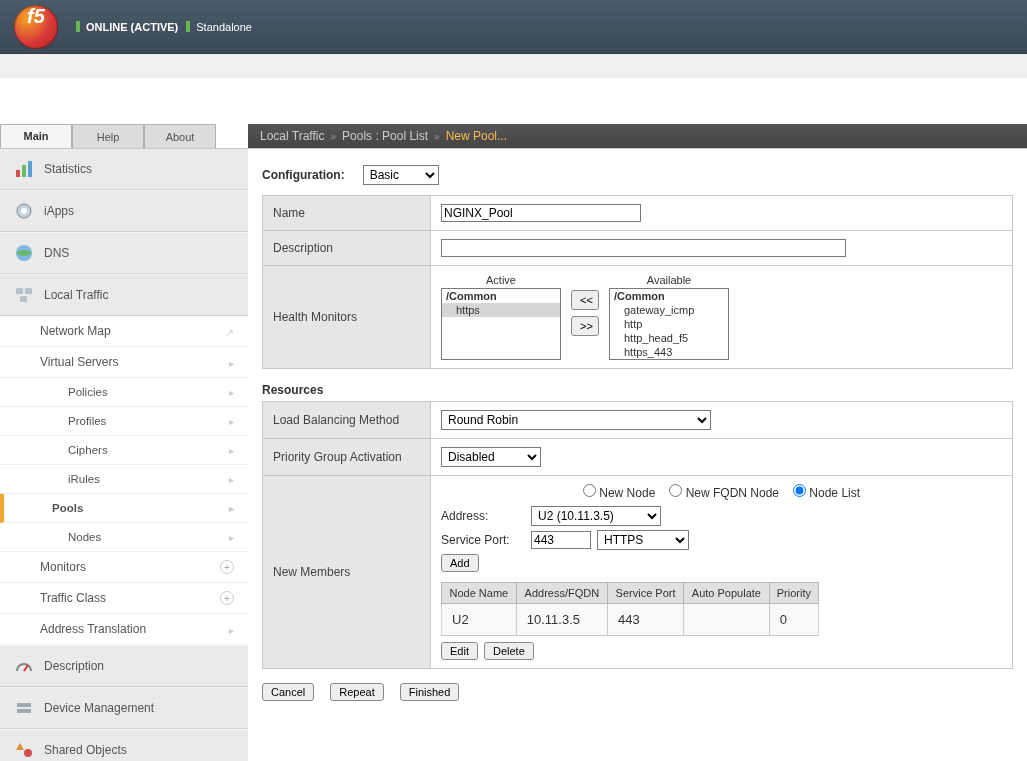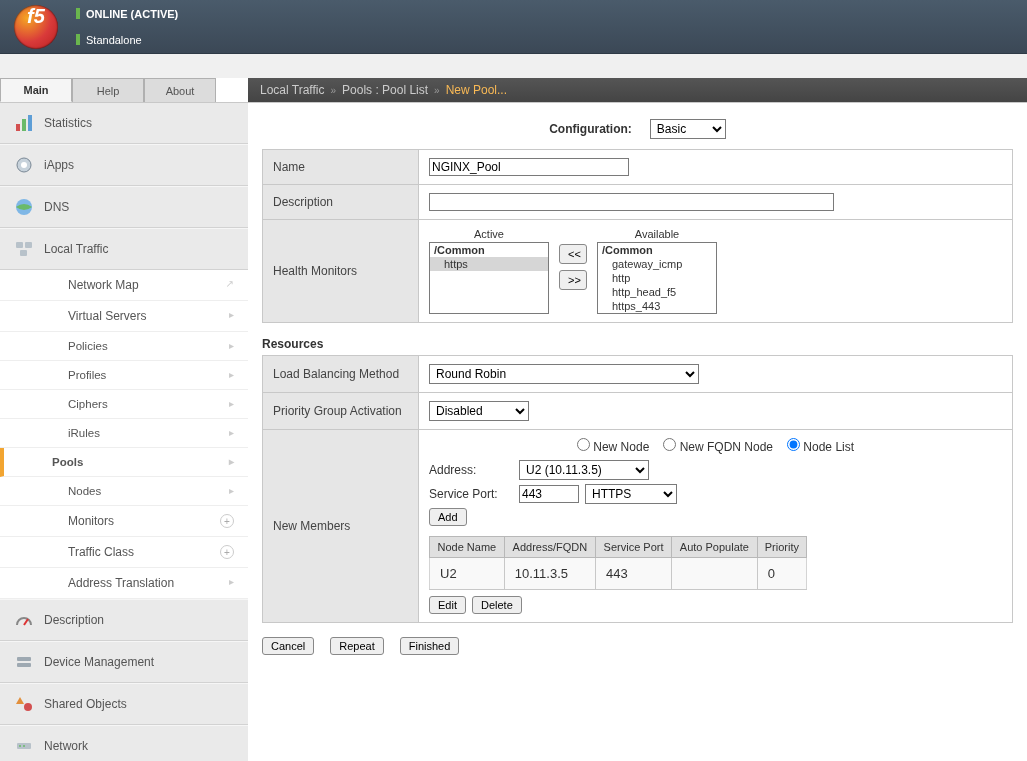--- a/index.html
+++ b/index.html
@@ -1,56 +1,56 @@
 <!DOCTYPE html>
 <html><head>
 <meta charset="utf-8">
 <style>
 * { box-sizing: border-box; margin: 0; padding: 0; }
 body { font-family: Arial, Helvetica, sans-serif; font-size: 12px; color: #333; background: #fff; width: 1027px; }
 
 .header { background: linear-gradient(#4a5b6b,#3b4856); height: 54px; display: flex; align-items: center; padding: 0 14px; border-bottom: 1px solid #2e3a46; }
 .logo { width: 44px; height: 44px; border-radius: 50%; background: radial-gradient(circle at 30% 30%, #f5a623, #d93a3a 55%, #b81f1f 100%); display: flex; align-items: flex-start; justify-content: center; color: #fff; font-weight: bold; font-size: 20px; margin-right: 18px; box-shadow: 0 0 2px #000 inset; font-style: italic; }
-.status-col { display: flex; flex-direction: column; gap: 14px; }
+.status-col { display: flex; flex-direction: row; gap: 8px; }
 .status-line { display: flex; align-items: center; gap: 6px; color: #fff; font-size: 11px; }
 .status-bar { width: 4px; height: 11px; background: #6ab64e; }
 .status-bold { font-weight: bold; }
 
-.tab-strip { display: flex; border-bottom: 1px solid #c8c8c8; }
+.tab-strip { display: flex; border-bottom: 1px solid #c8c8c8; margin-top: 46px; }
 .tabs-left { display: flex; width: 248px; }
 .tab { width: 72px; height: 24px; display: flex; align-items: center; justify-content: center; background: #dcdcdc; border: 1px solid #b0b0b0; border-bottom: none; font-size: 11px; color: #555; cursor: pointer; }
 .tab.active { background: #f5f5f5; color: #333; font-weight: bold; border-bottom: 1px solid #f5f5f5; }
 .breadcrumb { height: 24px; background: linear-gradient(#555,#444); color: #ccc; display: flex; align-items: center; padding: 0 12px; font-size: 12px; gap: 6px; flex: 1; }
 .breadcrumb .sep { color: #999; font-size: 10px; }
 .breadcrumb .current { color: #f9b955; }
 .breadcrumb a { color: #ccc; }
 
 .layout { display: flex; }
 .sidebar { width: 248px; background: #eaeaea; min-height: 690px; }
 .side-item { display: flex; align-items: center; gap: 10px; padding: 10px 14px; border-bottom: 1px solid #d2d2d2; border-top: 1px solid #f6f6f6; color: #555; cursor: pointer; }
 .side-item.first { border-top: none; }
 .side-icon { width: 20px; height: 20px; display: flex; align-items: center; justify-content: center; }
 
 .subnav { background: #fff; }
-.sub-item { display: flex; align-items: flex-start; justify-content: space-between; padding: 8px 14px 8px 68px; border-bottom: 1px solid #eee; color: #555; font-size: 12px; cursor: pointer; }
+.sub-item { display: flex; align-items: flex-end; justify-content: space-between; padding: 8px 14px 8px 40px; border-bottom: 1px solid #eee; color: #555; font-size: 12px; cursor: pointer; }
 .sub-sub { padding-left: 68px; font-size: 11.5px; }
 .sub-item.active { border-left: 4px solid #f2a531; padding-left: 48px; font-weight: bold; }
 .chev { color: #ccc; font-size: 10px; }
 .plus-circ { width: 14px; height: 14px; border: 1px solid #ccc; border-radius: 50%; display: flex; align-items: center; justify-content: center; color: #aaa; font-size: 10px; }
 
 .main { flex: 1; padding: 16px 14px; }
-.cfg-row { display: flex; align-items: center; gap: 18px; margin-bottom: 10px; justify-content: center; }
+.cfg-row { display: flex; align-items: center; gap: 18px; margin-bottom: 10px; }
 .cfg-label { font-weight: bold; font-size: 12px; }
 
 select, input[type=text] { font-family: Arial; font-size: 12px; background: #fff; border: 1px solid #7a7a7a; padding: 1px 2px; }
 button.small { font-family: Arial; font-size: 11px; background: #efefef; border: 1px solid #888; border-radius: 3px; padding: 2px 8px; cursor: pointer; }
 
 table.cfg { width: 100%; border-collapse: collapse; border: 1px solid #c8c8c8; margin-bottom: 14px; }
 table.cfg td { border: 1px solid #c8c8c8; padding: 8px 10px; vertical-align: middle; background: #f9f9f9; }
-table.cfg td.labcell { width: 156px; background: #e6e6e6; color: #444; }
+table.cfg td.labcell { width: 168px; background: #e6e6e6; color: #444; }
 td.contentcell { background: #fff !important; }
 .name-input { width: 200px; background: #e4f1fd; }
 .desc-input { width: 405px; }
 
 .hm-wrap { display: flex; align-items: flex-start; gap: 10px; }
 .hm-col { display: flex; flex-direction: column; align-items: center; }
 .hm-title { font-size: 11px; margin-bottom: 2px; }
 .listbox { width: 120px; height: 72px; border: 1px solid #7a7a7a; overflow-y: scroll; background: #fff; font-size: 11px; }
 .lb-hdr { font-weight: bold; padding: 1px 4px; }
 .lb-item { padding: 1px 4px 1px 14px; }

